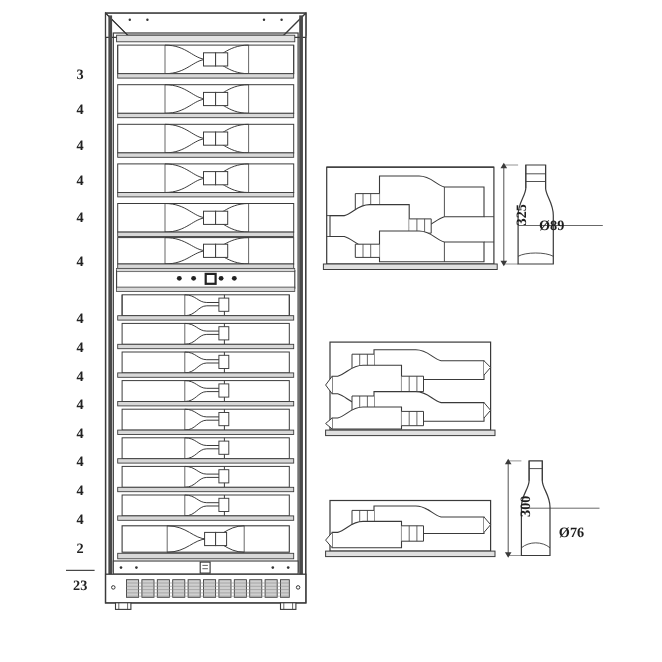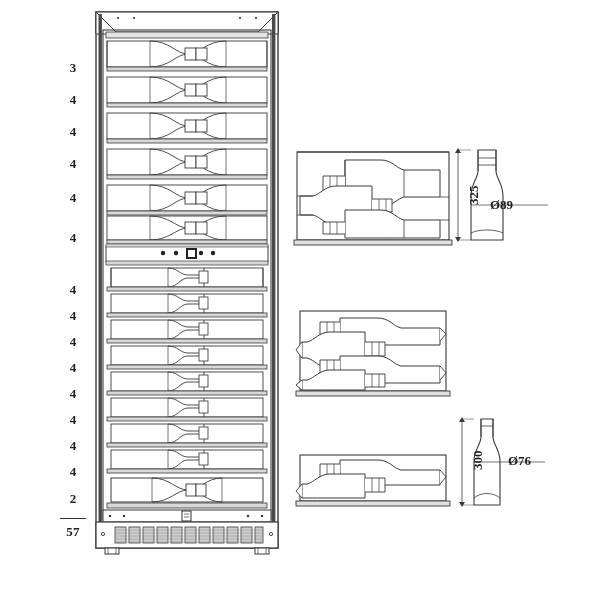--- a/index.html
+++ b/index.html
@@ -433,23 +433,23 @@
     <div class="cap-num" style="top:334px;">4</div>
     <div class="cap-num" style="top:360px;">4</div>
     <div class="cap-num" style="top:386px;">4</div>
     <div class="cap-num" style="top:412px;">4</div>
     <div class="cap-num" style="top:438px;">4</div>
     <div class="cap-num" style="top:464px;">4</div>
     <div class="cap-num" style="top:491px;">2</div>
   </div>
 
   <div class="cap-total-rule" style="top:518px;"></div>
-  <div class="cap-num" style="left:54px; top:524px;">57</div>
+  <div class="cap-num" style="left:54px; top:524px;">23</div>
 
   <div class="dim-label dim-vert" style="left:466px; top:205px;">325</div>
 
   <div class="dim-label" style="left:490px; top:197px;">Ø89</div>
 
   <div class="dim-label dim-vert" style="left:470px; top:470px;">300</div>
 
-  <div class="dim-label" style="left:508px; top:453px;">Ø76</div>
+  <div class="dim-label" style="left:508px; top:476px;">Ø76</div>
 
 </div>
 
 </body></html>

